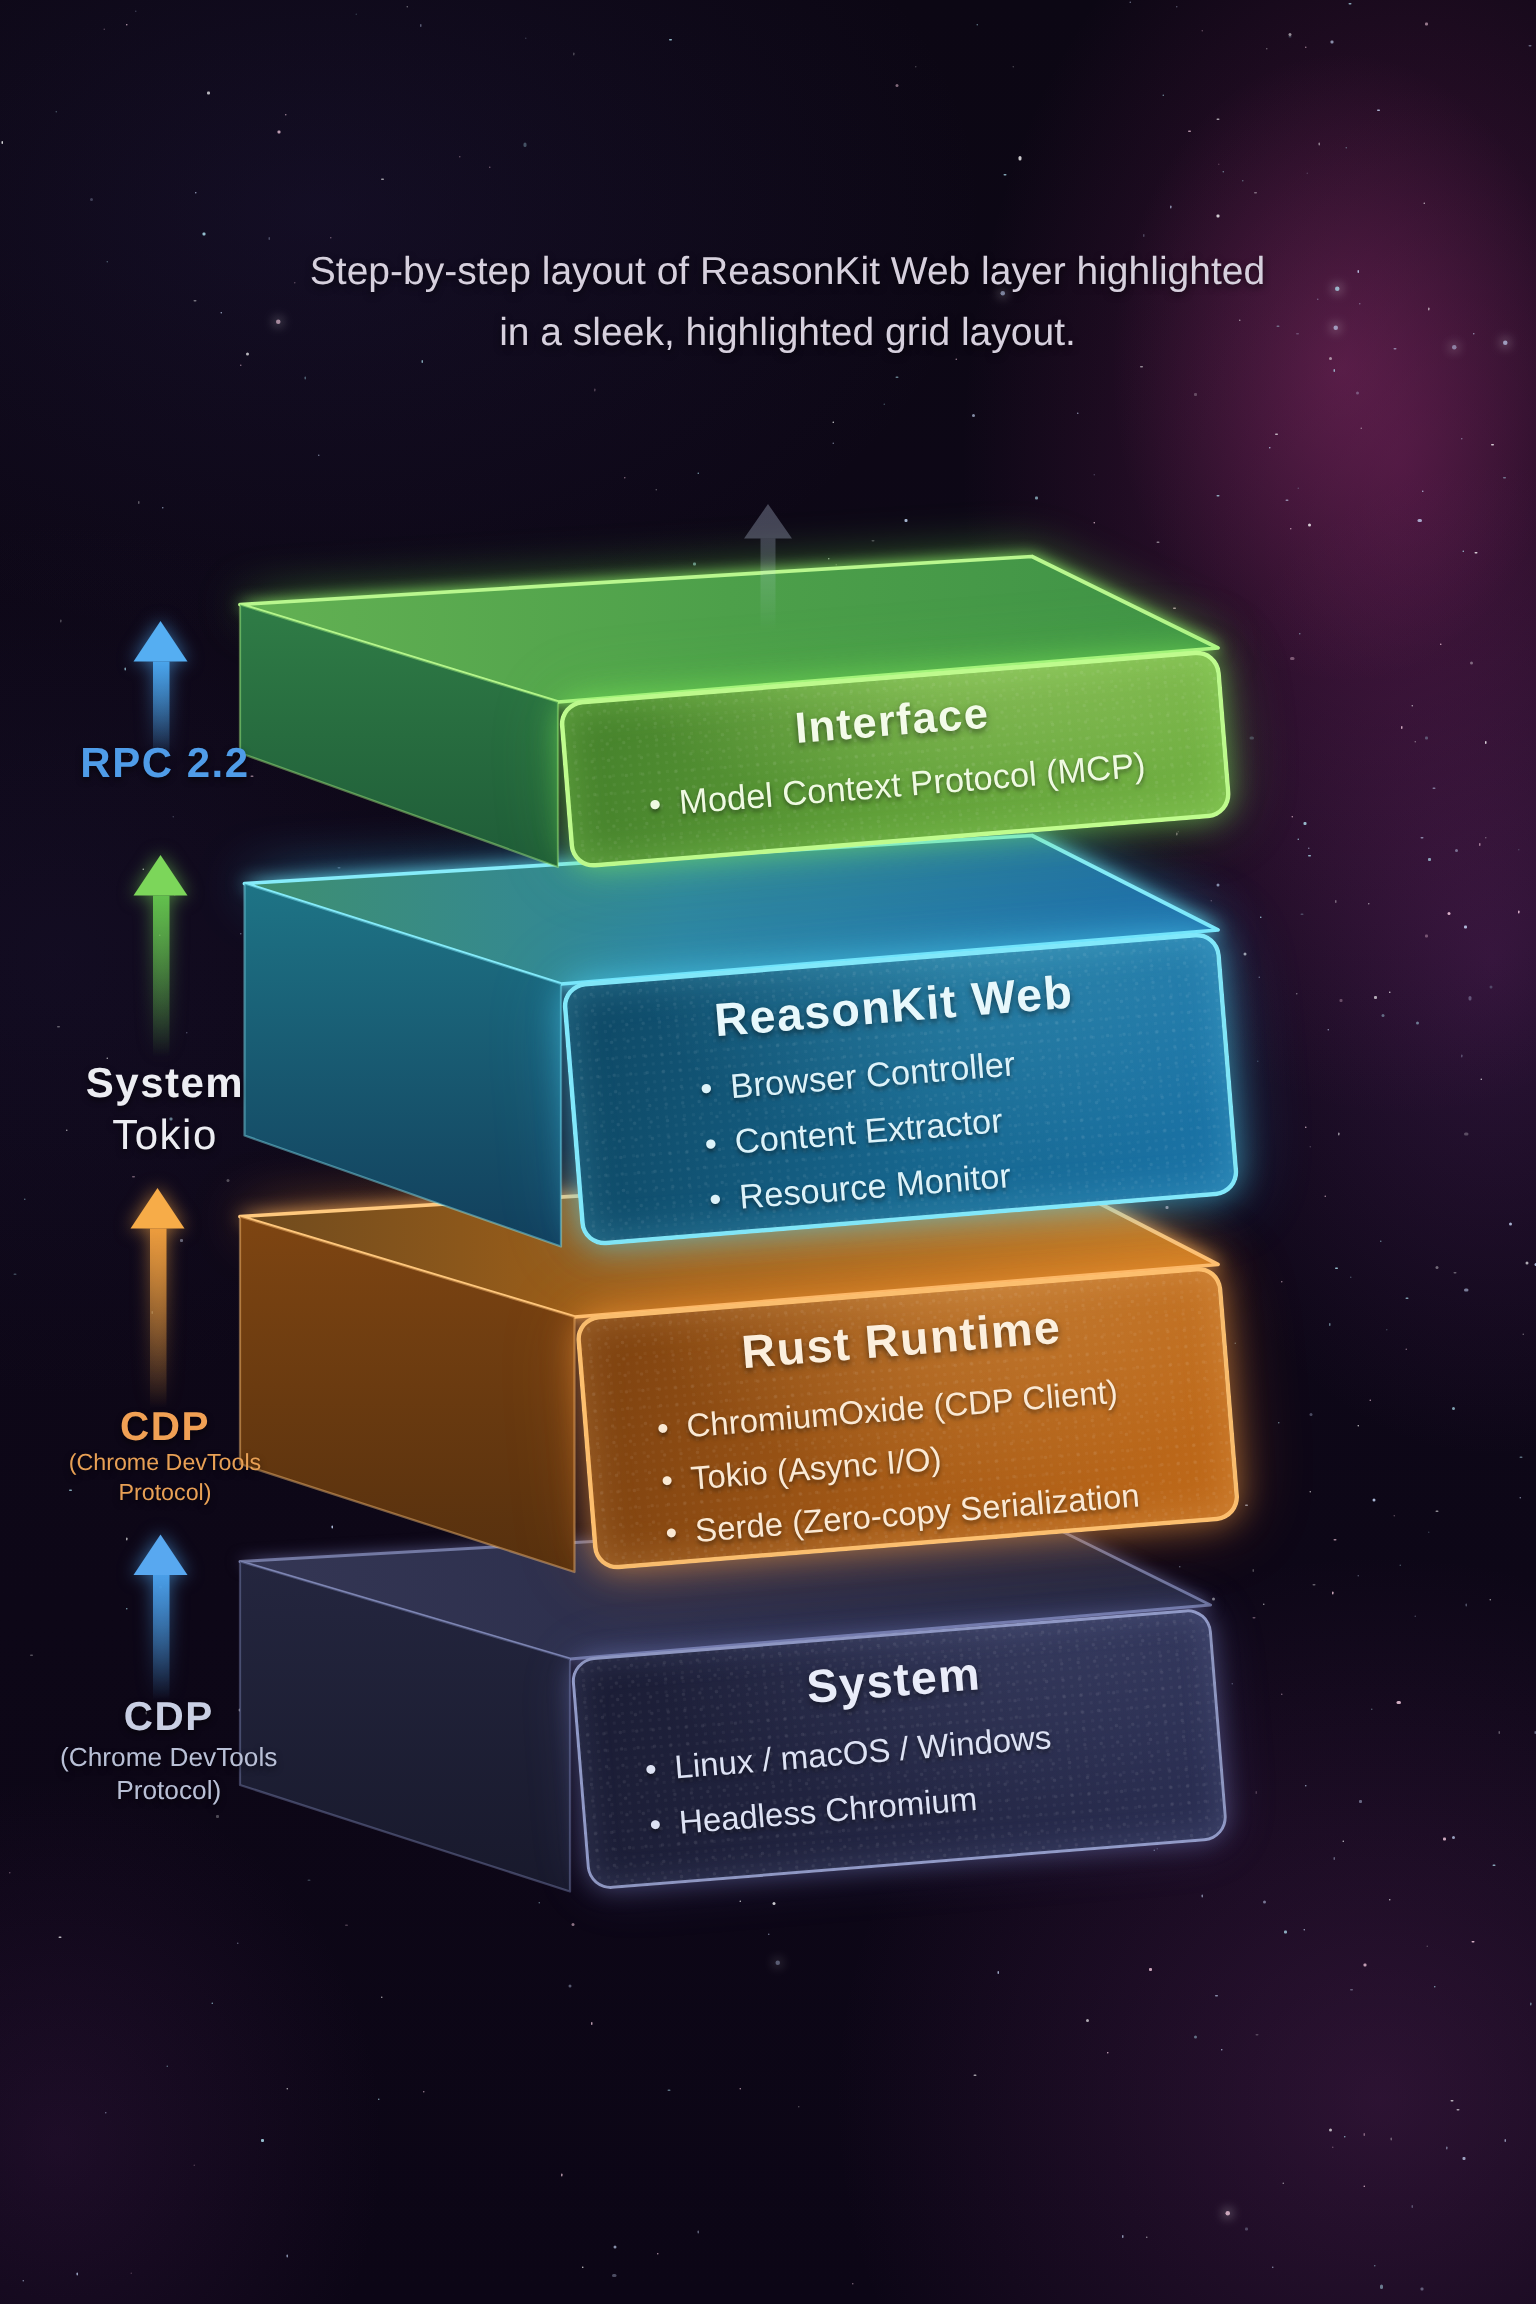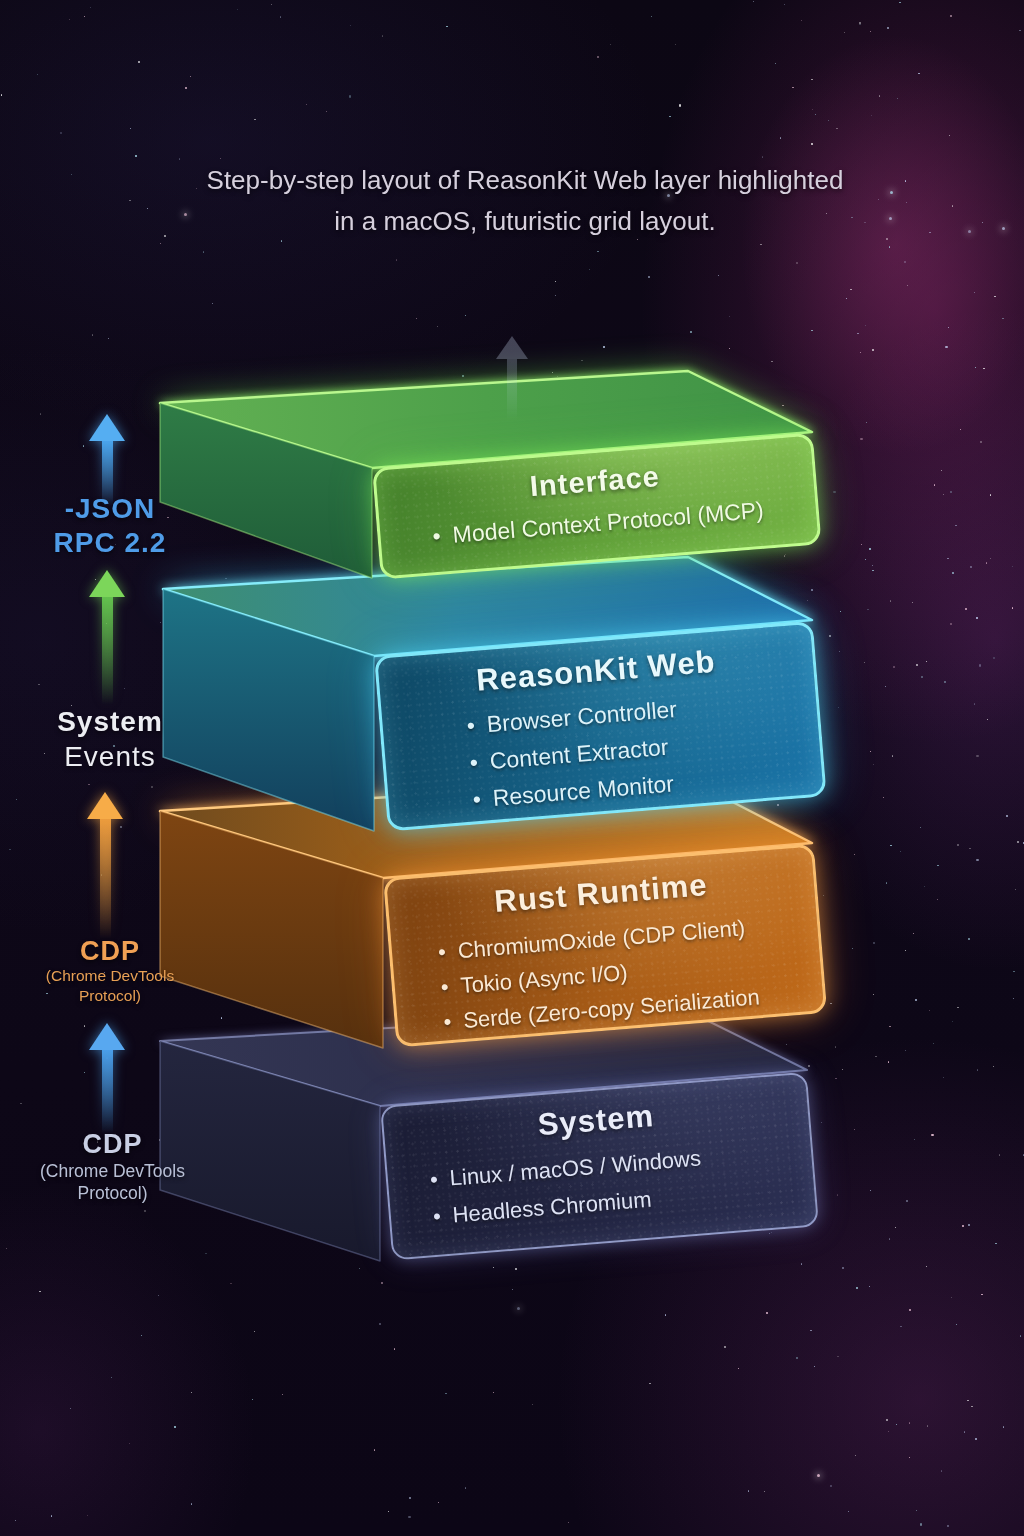--- a/index.html
+++ b/index.html
@@ -596,21 +596,21 @@
       <i style="left: 681.6px; top: 1057px; width: 2.2px; height: 2.2px; opacity: 0.38; background: rgb(255, 212, 232);"></i>
       <i style="left: 201.8px; top: 664.1px; width: 1.4px; height: 1.4px; opacity: 0.36; background: rgb(255, 255, 255);"></i>
       <i style="left: 784.1px; top: 3.5px; width: 1.4px; height: 1.4px; opacity: 0.38; background: rgb(205, 222, 255);"></i>
       <i style="left: 83.8px; top: 15.5px; width: 1.4px; height: 1.4px; opacity: 0.75; background: rgb(255, 212, 232);"></i>
       <i style="left: 113.4px; top: 745.2px; width: 1.4px; height: 1.4px; opacity: 0.51; background: rgb(185, 240, 255);"></i>
       <i style="left: 942.7px; top: 493.8px; width: 1.4px; height: 1.4px; opacity: 0.42; background: rgb(255, 255, 255);"></i>
     </div>
 
   <div class="page-subtitle">
     <span>Step-by-step layout of ReasonKit Web layer highlighted</span><br>
-    <span>in a macOS, futuristic grid layout.</span>
+    <span>in a sleek, highlighted grid layout.</span>
   </div>
 
   <svg class="slabs" width="1024" height="1536" viewBox="0 0 1024 1536">
     <defs>
       <linearGradient id="gTG" x1="0" y1="0" x2="1" y2="0">
         <stop offset="0" stop-color="#63b153"></stop>
           <stop offset=".5" stop-color="#4da04a"></stop>
           <stop offset="1" stop-color="#3f9246"></stop>
       </linearGradient>
       <linearGradient id="gLG" x1="0" y1="0" x2="0" y2="1">
@@ -691,31 +691,30 @@
       <div class="bullet"><span>Linux / macOS / Windows</span></div>
       <div class="bullet"><span>Headless Chromium</span></div>
     </div>
   </div>
 
   <div class="arrow arrow-json">
     <div class="arrow-head"></div>
     <div class="arrow-tail"></div>
   </div>
   <div class="flow-label label-json">
-    <span class="l1">-JSON</span>
     <span class="l2">RPC 2.2</span>
   </div>
 
   <div class="arrow arrow-async">
     <div class="arrow-head"></div>
     <div class="arrow-tail"></div>
   </div>
   <div class="flow-label label-async">
     <span class="l1">System</span>
-    <span class="l2">Events</span>
+    <span class="l2">Tokio</span>
   </div>
 
   <div class="arrow arrow-cdp1">
     <div class="arrow-head"></div>
     <div class="arrow-tail"></div>
   </div>
   <div class="flow-label label-cdp1">
     <span class="l1">CDP</span>
     <span class="l2">(Chrome DevTools</span>
     <span class="l3">Protocol)</span>

